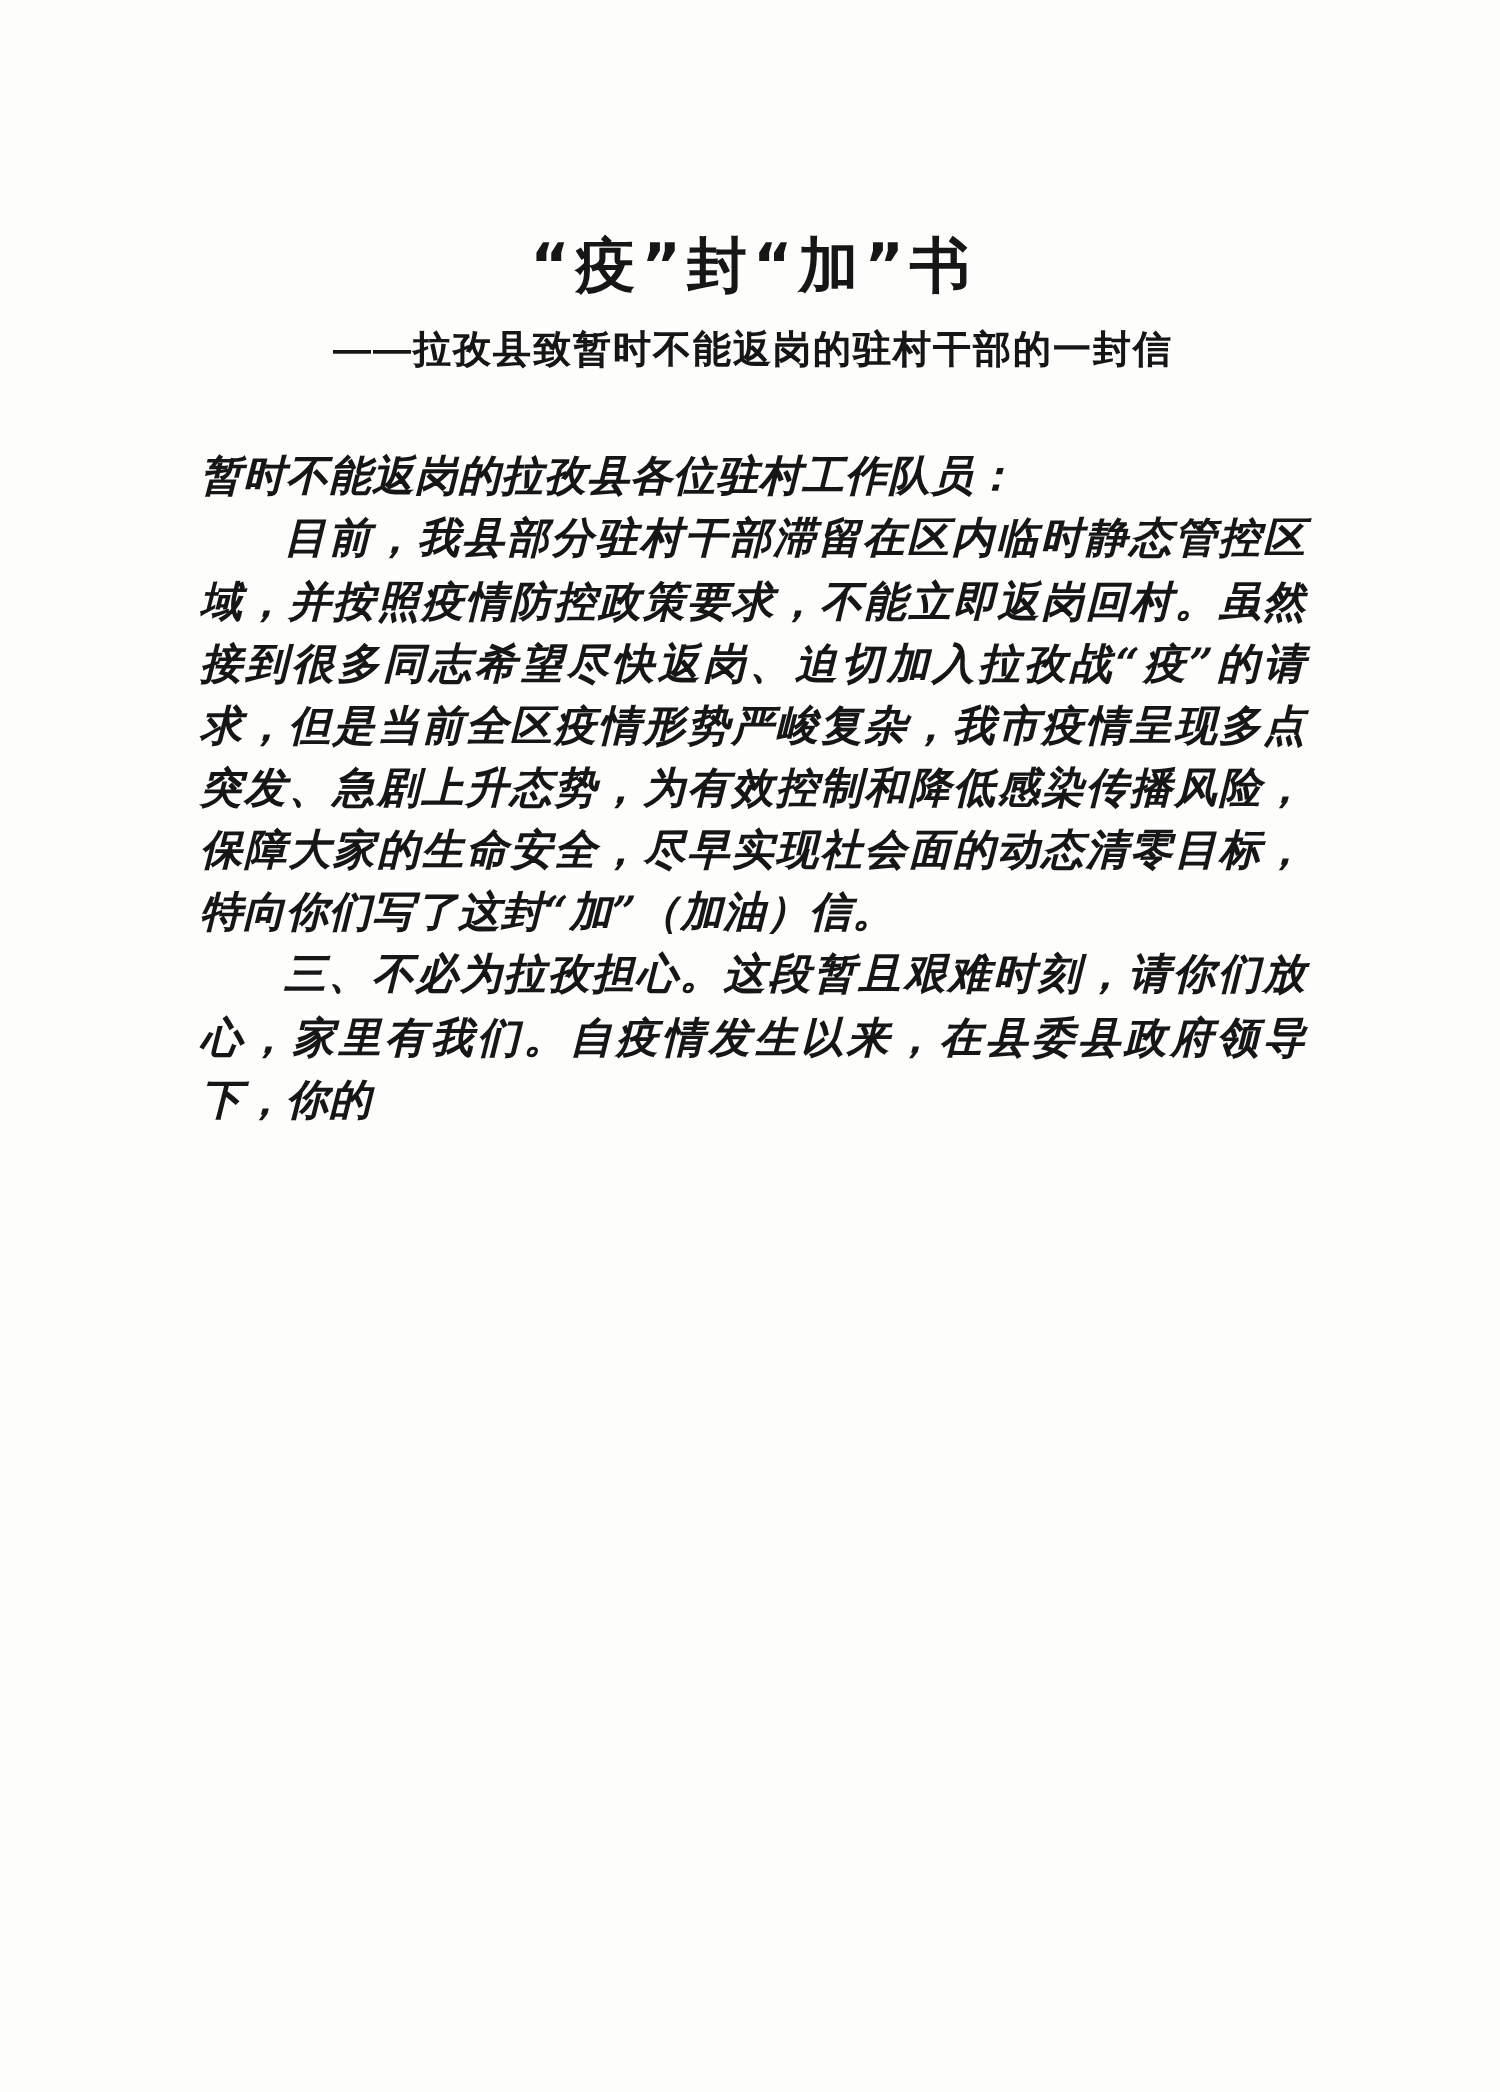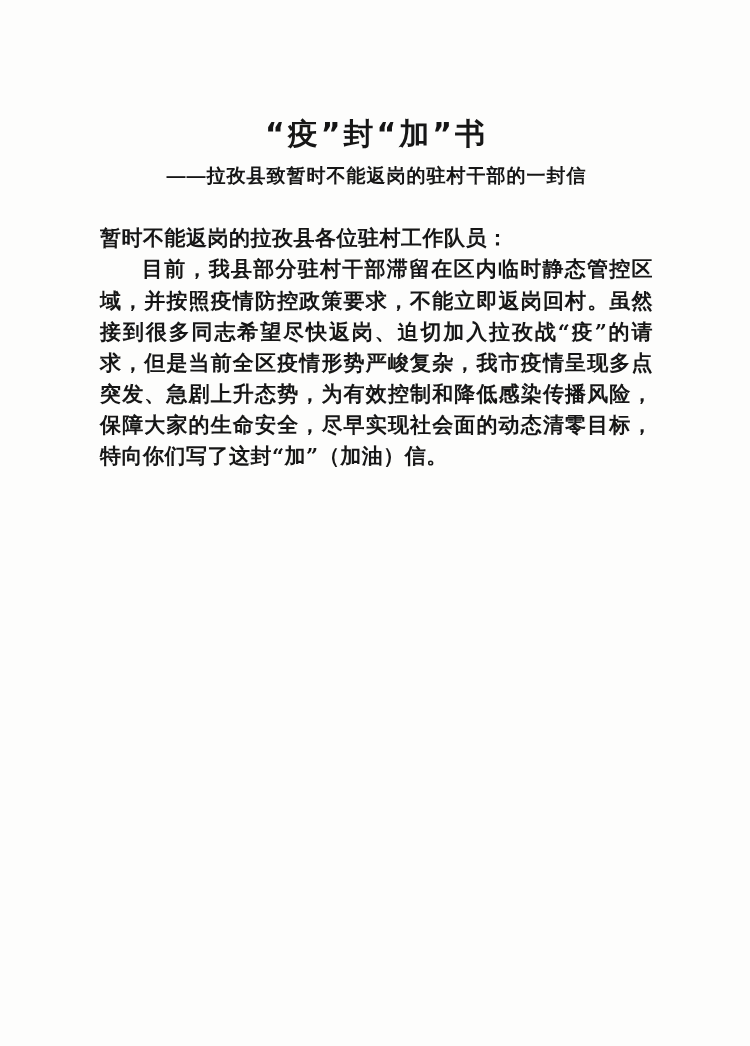--- a/index.html
+++ b/index.html
@@ -41,21 +41,21 @@
   }
   .body-text {
     margin-top: 34px;
     font-size: 21px;
     line-height: 31px;
     font-weight: 700;
     text-align: justify;
     text-justify: inter-ideograph;
     letter-spacing: 0.5px;
   }
-  .body-text p { margin: 0; }
+  .body-text p { margin: 0; font-style: italic; }
   .indent { text-indent: 2em; }
   .para-lead {
     font-weight: 900;
     font-family: "DejaVu Sans", "Liberation Sans", sans-serif;
     letter-spacing: 0;
   }
 </style>
 </head>
 <body>
 
@@ -68,16 +68,17 @@
 
     <div class="body-text">
 
       <p>暂时不能返岗的拉孜县各位驻村工作队员：</p>
 
 
       <p class="indent"><span class="para-lead"></span><span>目前，我县部分驻村干部滞留在区内临时静态管控区域，并按照疫情防控政策要求，不能立即返岗回村。虽然接到很多同志希望尽快返岗、迫切加入拉孜战“疫”的请求，但是当前全区疫情形势严峻复杂，我市疫情呈现多点突发、急剧上升态势，为有效控制和降低感染传播风险，保障大家的生命安全，尽早实现社会面的动态清零目标，特向你们写了这封“加”（加油）信。</span></p>
 
 
 
+      <p class="indent"><span class="para-lead">三、不必为拉孜担心。</span><span>这段暂且艰难时刻，请你们放心，家里有我们。自疫情发生以来，在县委县政府领导下，你的</span></p>
 
     </div>
   </div>
 </div>
 
 </body></html>

